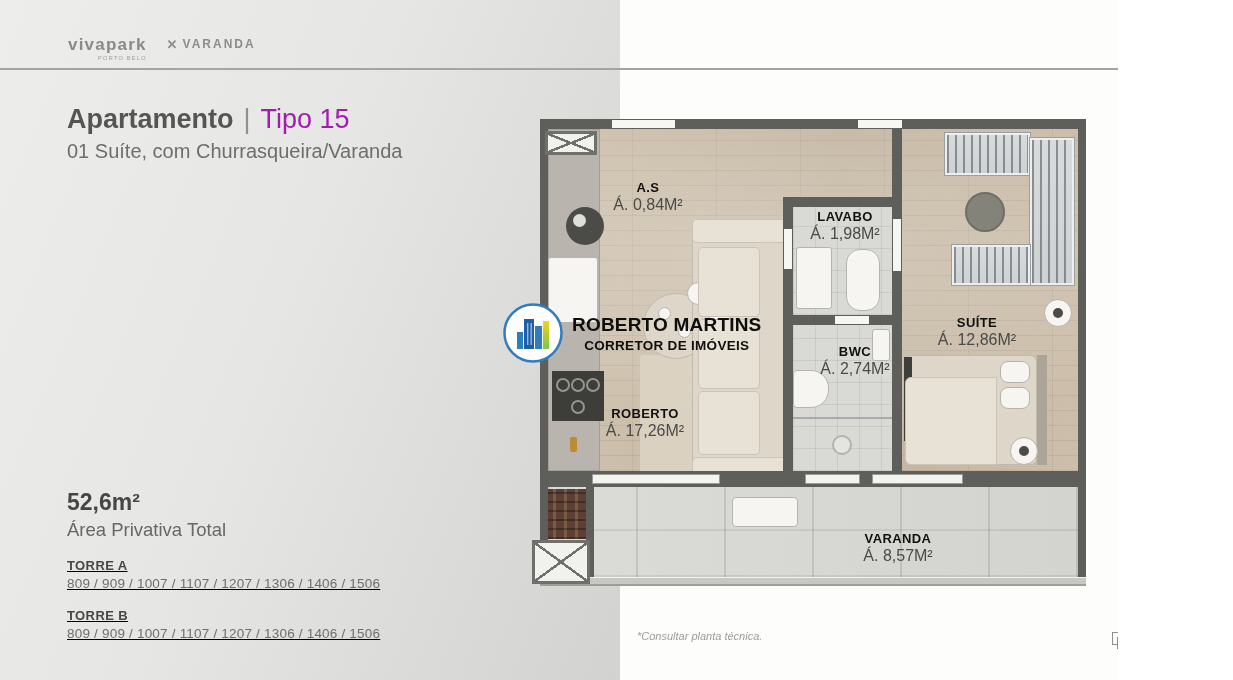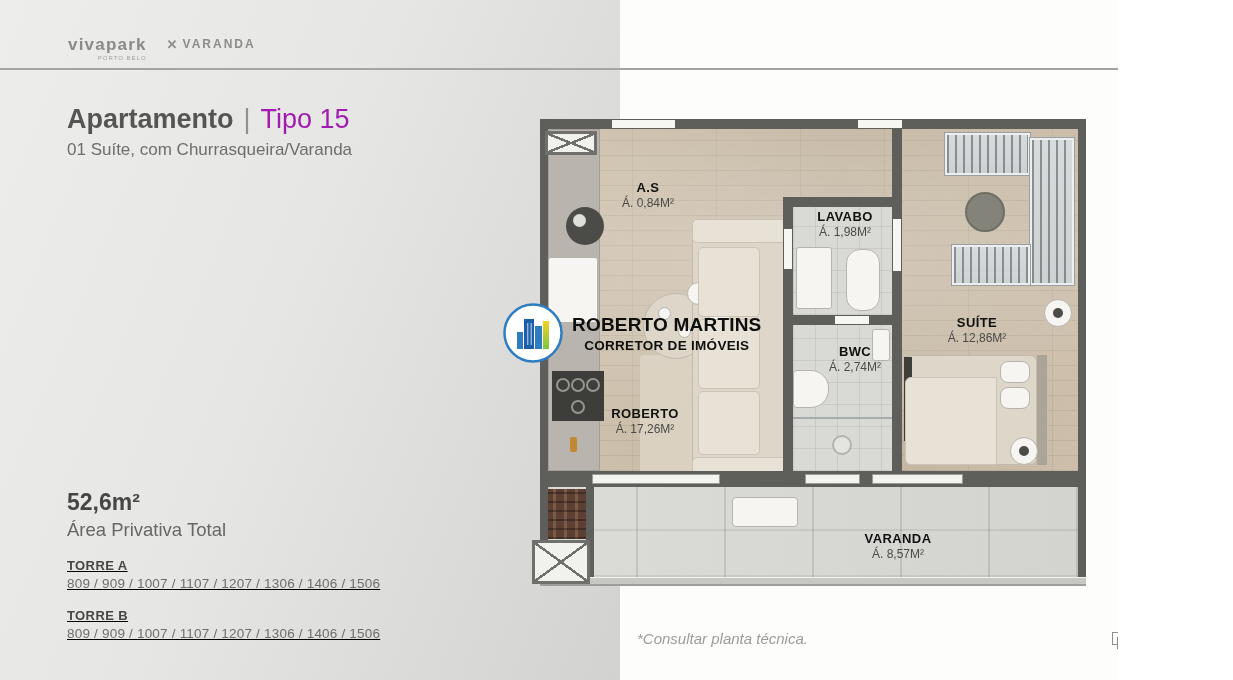--- a/index.html
+++ b/index.html
@@ -19,21 +19,21 @@
   .vokkan{display:flex;align-items:center;gap:5px;margin-top:1px;}
   .vokkan-x{font-size:13px;font-weight:900;line-height:1;}
   .vokkan-name{font-size:12px;font-weight:800;letter-spacing:2px;}
 
   
   .title{position:absolute;left:67px;top:104px;}
   .title-line{display:flex;align-items:baseline;gap:10px;font-size:27px;line-height:1.15;}
   .t-main{font-weight:800;color:#555553;}
   .t-sep{font-weight:300;color:#90908e;}
   .t-variant{font-weight:400;color:#a21caf;}
-  .t-sub{margin-top:5px;font-size:17px;color:#6e6e6c;}
+  .t-sub{margin-top:5px;font-size:20px;color:#6e6e6c;}
 
   
   .summary{position:absolute;left:67px;top:489px;}
   .s-area{font-size:23px;font-weight:800;color:#464644;}
   .s-area-label{font-size:18.5px;color:#676765;margin-top:3px;}
   .tower{margin-top:17px;text-decoration:underline;}
   .tower-name{font-size:13px;font-weight:800;letter-spacing:.4px;color:#464644;}
   .tower-units{font-size:13.5px;color:#6e6e6c;margin-top:3px;letter-spacing:.2px;}
 
   
@@ -82,31 +82,31 @@
   .sinkdot{background:#dededa;z-index:8;}
   .tvstrip{background:#3e3e3a;z-index:7;}
   .headboard{background:#aba497;z-index:7;}
   .drain{background:#e4e4e0;border:2px solid #b2b2ae;box-sizing:border-box;z-index:7;}
   .showerline{background:#a6acae;z-index:7;}
   .bottle{background:#c08a35;border-radius:2px;z-index:8;}
 
   
   .room-label{position:absolute;transform:translateX(-50%);text-align:center;z-index:30;white-space:nowrap;}
   .room-name{font-size:13px;font-weight:800;letter-spacing:.4px;color:#111110;}
-  .room-area{font-size:12px;font-weight:500;color:#4a4a48;margin-top:1px;}
+  .room-area{font-size:16px;font-weight:500;color:#4a4a48;margin-top:1px;}
 
   
   .watermark{position:absolute;left:502px;top:302px;display:flex;align-items:center;gap:8px;z-index:40;}
   .wm-logo{width:62px;height:62px;flex:0 0 auto;}
   .wm-text{text-align:center;color:#0e0e0d;}
   .wm-name{font-size:19px;font-weight:900;letter-spacing:.2px;}
   .wm-role{font-size:13.5px;font-weight:800;letter-spacing:.3px;margin-top:2px;}
 
   
-  .footnote{position:absolute;left:637px;top:630px;font-size:15px;font-style:italic;color:#9c9c9a;}
+  .footnote{position:absolute;left:637px;top:630px;font-size:11px;font-style:italic;color:#9c9c9a;}
   .vendor{position:absolute;left:1112px;top:632px;display:flex;align-items:center;gap:7px;color:#8f8f8d;}
   .vendor-icon{position:relative;width:18px;height:18px;}
   .vendor-icon .sq{position:absolute;border:1.5px solid #8f8f8d;box-sizing:border-box;}
   .sq1{left:0;top:0;width:13px;height:13px;}
   .sq2{left:5px;top:5px;width:12px;height:12px;}
   .vendor-name{font-size:10.5px;letter-spacing:1.6px;font-weight:500;}
 </style>
 </head>
 <body>
 

